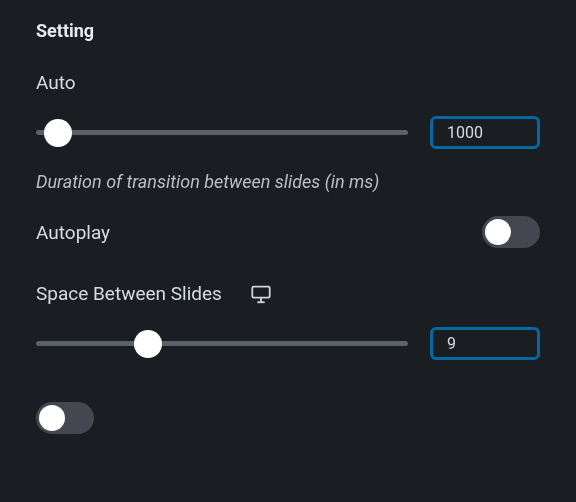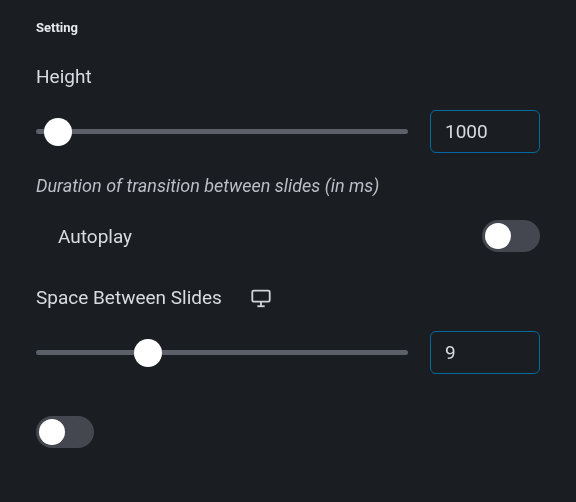--- a/index.html
+++ b/index.html
@@ -7,21 +7,21 @@
   body {
     background: #1a1d21;
     font-family: -apple-system, BlinkMacSystemFont, "Segoe UI", Roboto, sans-serif;
     color: #d7dce2;
     padding: 20px 36px 0 36px;
     font-size: 19px;
   }
   .section-title {
     font-weight: 700;
     color: #e6e9ee;
-    font-size: 13px;
+    font-size: 18px;
     margin-bottom: 30px;
   }
   .field { margin-bottom: 24px; }
   .field-label {
     color: #d7dce2;
     font-size: 19px;
     font-weight: 400;
     margin-bottom: 22px;
     display: flex;
     align-items: center;
@@ -56,37 +56,37 @@
     position: absolute;
     width: 28px;
     height: 28px;
     background: #fff;
     border-radius: 50%;
     top: 0;
     transform: translateX(-50%);
   }
   .nbox {
     width: 110px;
-    height: 43px;
-    border: 1px solid #0369a1;
+    height: 33px;
+    border: 3px solid #0369a1;
     border-radius: 6px;
     background: transparent;
     color: #d7dce2;
-    font-size: 19px;
+    font-size: 16px;
     padding: 0 14px;
     display: flex;
     align-items: center;
   }
   .inline-row {
     display: flex;
     align-items: center;
     justify-content: space-between;
     margin-bottom: 34px;
   }
-  .inline-row .field-label { margin-bottom: 0; margin-left: 22px; }
+  .inline-row .field-label { margin-bottom: 0; }
   .toggle {
     width: 58px;
     height: 32px;
     background: #44474f;
     border-radius: 16px;
     position: relative;
     cursor: pointer;
   }
   .toggle-knob {
     position: absolute;
@@ -101,21 +101,21 @@
     display: inline-flex;
     color: #cfd3da;
   }
 </style>
 </head>
 <body>
 
 <div class="section-title">Setting</div>
 
 <div class="field">
-  <div class="field-label">Height</div>
+  <div class="field-label">Auto</div>
   <div class="row">
     <div class="slider">
       <div class="track"></div>
       <div class="thumb" style="left:6%"></div>
     </div>
     <div class="nbox">1000</div>
   </div>
   <div class="help-text">Duration of transition between slides (in ms)</div>
 </div>
 

